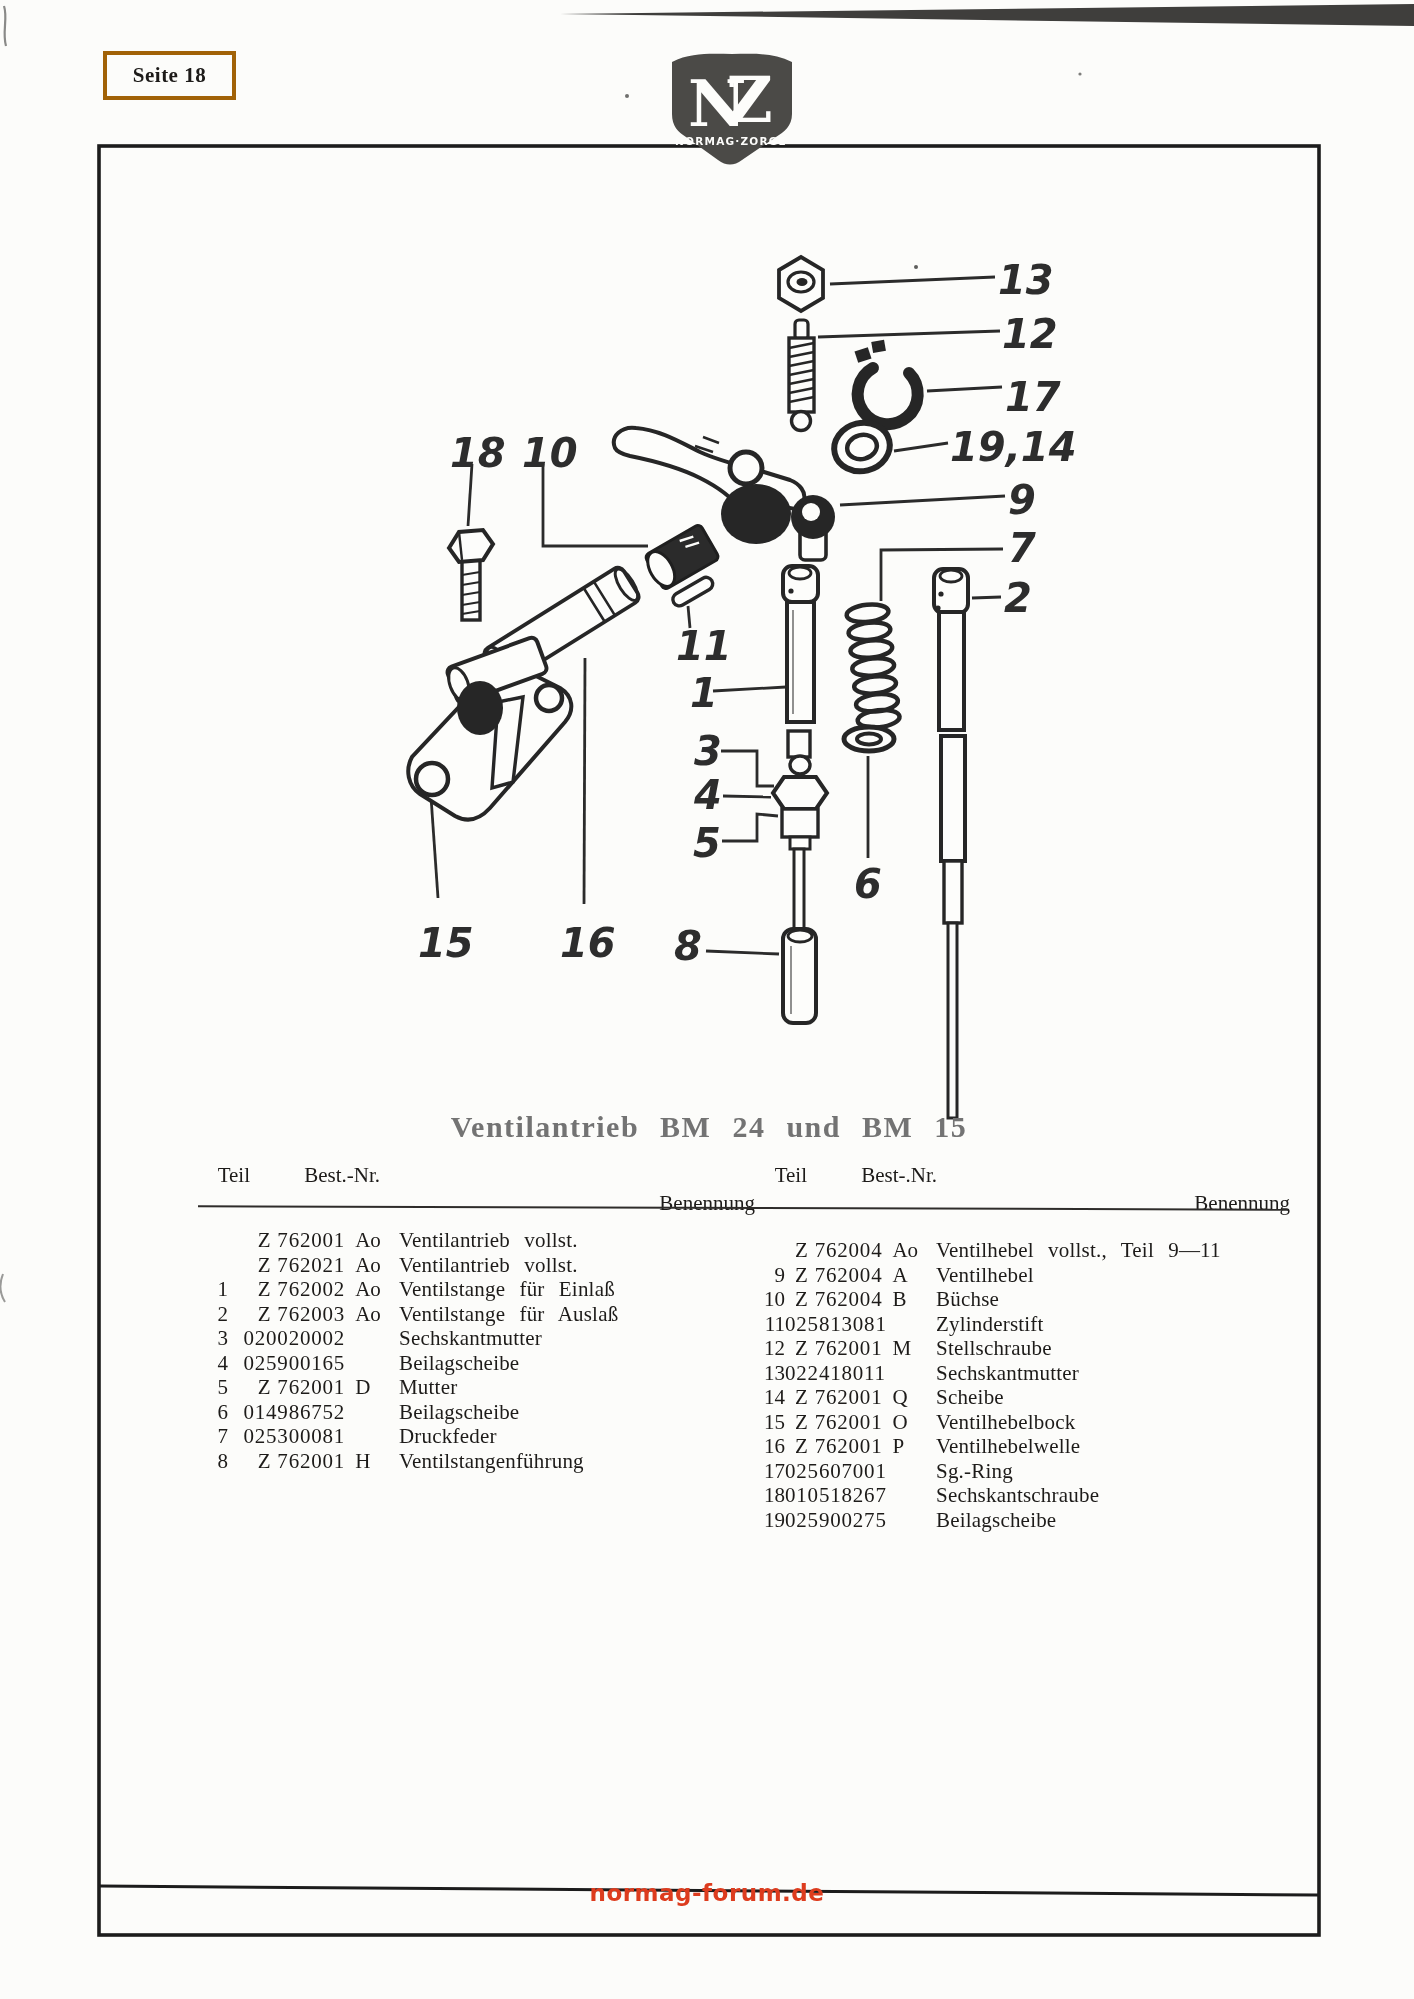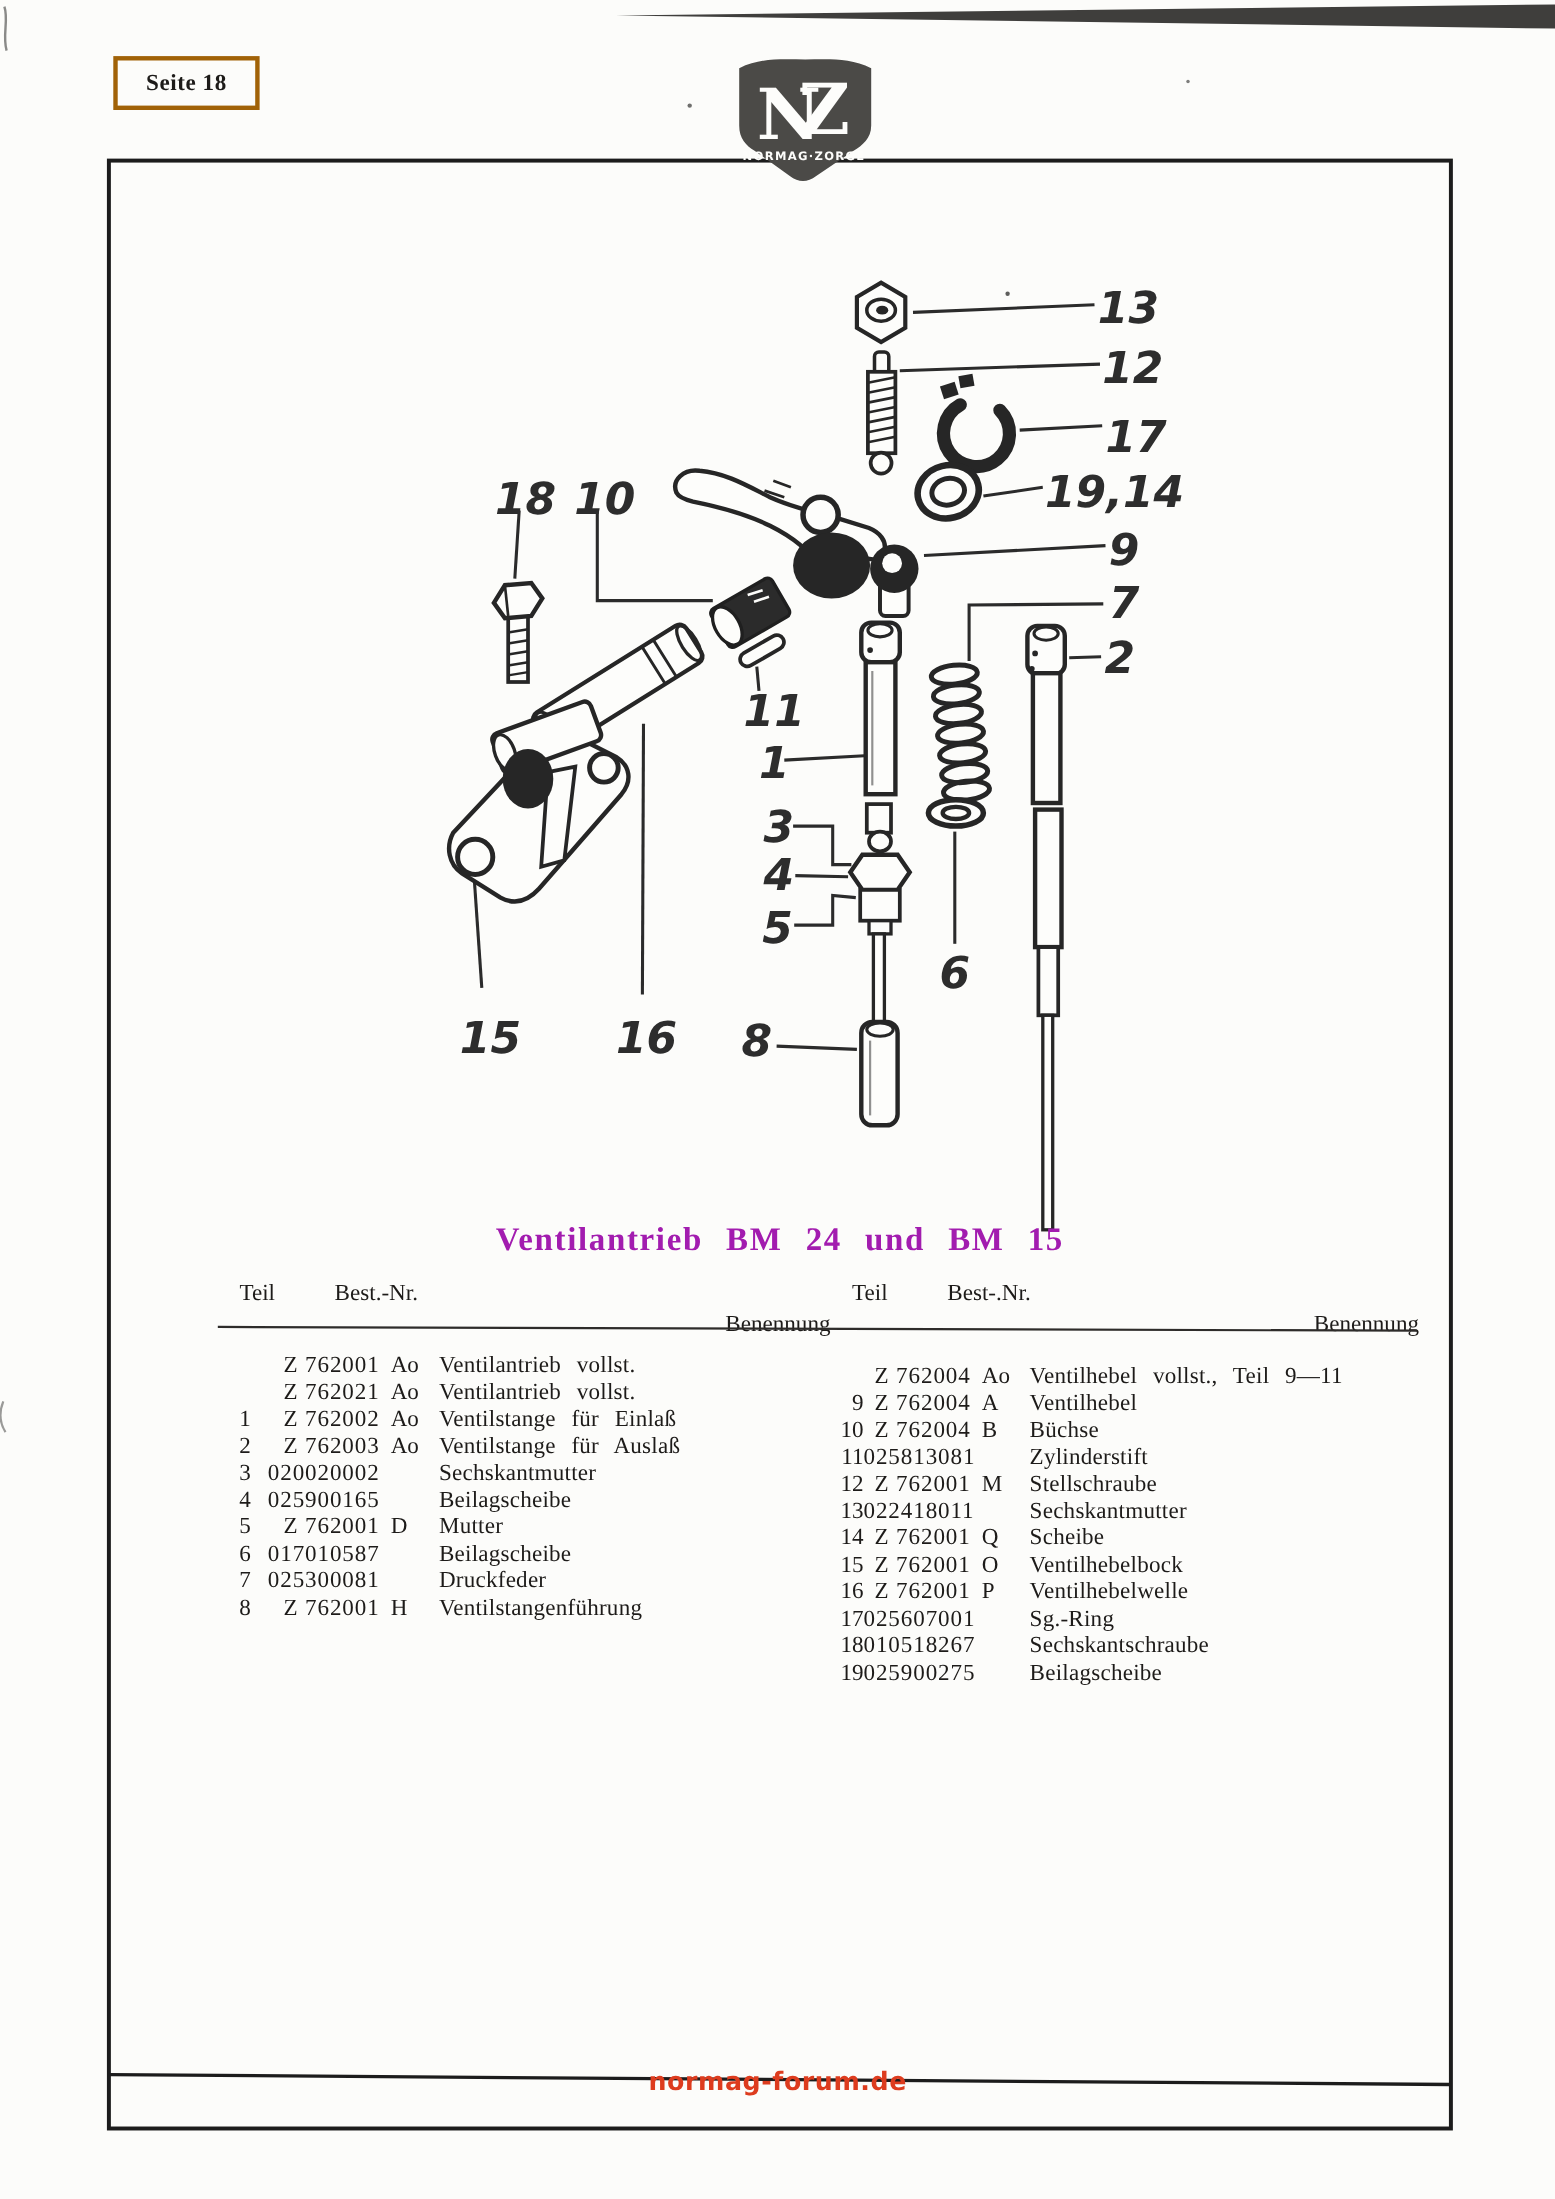--- a/index.html
+++ b/index.html
@@ -18,21 +18,21 @@
   
   svg.art{left:0;top:0;}
   .plbl{font:italic 700 40px "DejaVu Sans", sans-serif;fill:#2d2d2d;}
   
   .logo{left:664px;top:46px;}
   .logo .nz{font:700 64px "DejaVu Serif", serif;fill:#fdfdfb;}
   .logo .sub{font:700 10.5px "DejaVu Sans", sans-serif;fill:#fdfdfb;letter-spacing:1.2px;}
   
   .title{
     left:98px;top:1110px;width:1222px;text-align:center;
-    font-weight:700;font-size:30px;letter-spacing:1.5px;word-spacing:12px;color:#a21caf;
+    font-weight:700;font-size:30px;letter-spacing:1.5px;word-spacing:12px;color:#737373;
   }
   
   .ptable{left:198px;top:1163px;width:1092px;font-size:21px;}
   .thead{display:flex;height:43px;text-align:right;}
   .th-group{display:flex;}
   .th-group.gl{width:557px;}
   .th-group.gr{flex:1;}
   .h-teil{width:52px;}
   .h-nr{width:130px;}
   .h-name{flex:1;padding-left:13px;margin-top:28px;}
@@ -319,21 +319,21 @@
         </div>
 
         <div class="row">
           <span class="c-teil">5</span>
           <span class="c-nr"><span class="nr-main">Z 762001</span><span class="nr-suffix">D</span></span>
           <span class="c-name">Mutter</span>
         </div>
 
         <div class="row">
           <span class="c-teil">6</span>
-          <span class="c-nr"><span class="nr-main">017010587</span><span class="nr-suffix"></span></span>
+          <span class="c-nr"><span class="nr-main">014986752</span><span class="nr-suffix"></span></span>
           <span class="c-name">Beilagscheibe</span>
         </div>
 
         <div class="row">
           <span class="c-teil">7</span>
           <span class="c-nr"><span class="nr-main">025300081</span><span class="nr-suffix"></span></span>
           <span class="c-name">Druckfeder</span>
         </div>
 
         <div class="row">

